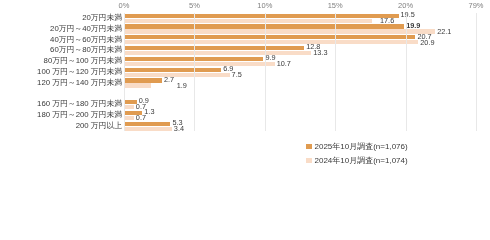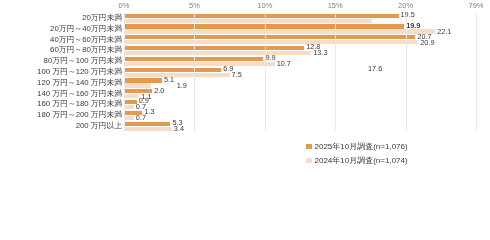--- a/index.html
+++ b/index.html
@@ -120,21 +120,21 @@
       <div class="tick-label" style="left: 405.6px;">20%</div>
       <div class="tick-label" style="left: 476px;">79%</div>
     </div>
 
   <div class="plot">
       <div class="row" style="top: 0px;">
         <div class="cat-label">20万円未満</div>
         <div class="bar s1" style="width: 274.56px; background: rgb(224, 155, 80);"></div>
         <div class="val s1" style="left: 400.56px;">19.5</div>
         <div class="bar s2" style="width: 247.808px; background: rgb(249, 220, 199);"></div>
-        <div class="val s2" style="left: 368px; margin-top: 48px;">17.6</div>
+        <div class="val s2" style="left: 380px;">17.6</div>
       </div>
       <div class="row" style="top: 10.8px;">
         <div class="cat-label">20万円～40万円未満</div>
         <div class="bar s1" style="width: 280.192px; background: rgb(224, 155, 80);"></div>
         <div class="val s1" style="left: 406.192px; font-weight: bold;">19.9</div>
         <div class="bar s2" style="width: 311.168px; background: rgb(249, 220, 199);"></div>
         <div class="val s2" style="left: 437.168px;">22.1</div>
       </div>
       <div class="row" style="top: 21.6px;">
         <div class="cat-label">40万円～60万円未満</div>
@@ -160,30 +160,23 @@
       <div class="row" style="top: 54px;">
         <div class="cat-label">100 万円～120 万円未満</div>
         <div class="bar s1" style="width: 97.152px; background: rgb(224, 155, 80);"></div>
         <div class="val s1" style="left: 223.152px;">6.9</div>
         <div class="bar s2" style="width: 105.6px; background: rgb(249, 220, 199);"></div>
         <div class="val s2" style="left: 231.6px;">7.5</div>
       </div>
       <div class="row" style="top: 64.8px;">
         <div class="cat-label">120 万円～140 万円未満</div>
         <div class="bar s1" style="width: 38.016px; background: rgb(224, 155, 80);"></div>
-        <div class="val s1" style="left: 164.016px;">5.1</div>
+        <div class="val s1" style="left: 164.016px;">2.7</div>
         <div class="bar s2" style="width: 26.752px; background: rgb(249, 220, 199);"></div>
         <div class="val s2" style="left: 152.752px; margin-left: 24px;">1.9</div>
-      </div>
-      <div class="row" style="top: 75.6px;">
-        <div class="cat-label">140 万円～160 万円未満</div>
-        <div class="bar s1" style="width: 28.16px; background: rgb(224, 155, 80);"></div>
-        <div class="val s1" style="left: 154.16px;">2.0</div>
-        <div class="bar s2" style="width: 15.488px; background: rgb(249, 220, 199);"></div>
-        <div class="val s2" style="left: 141.488px;">1.1</div>
       </div>
       <div class="row" style="top: 86.4px;">
         <div class="cat-label">160 万円～180 万円未満</div>
         <div class="bar s1" style="width: 12.672px; background: rgb(224, 155, 80);"></div>
         <div class="val s1" style="left: 138.672px;">0.9</div>
         <div class="bar s2" style="width: 9.856px; background: rgb(249, 220, 199);"></div>
         <div class="val s2" style="left: 135.856px;">0.7</div>
       </div>
       <div class="row" style="top: 97.2px;">
         <div class="cat-label">180 万円～200 万円未満</div>

